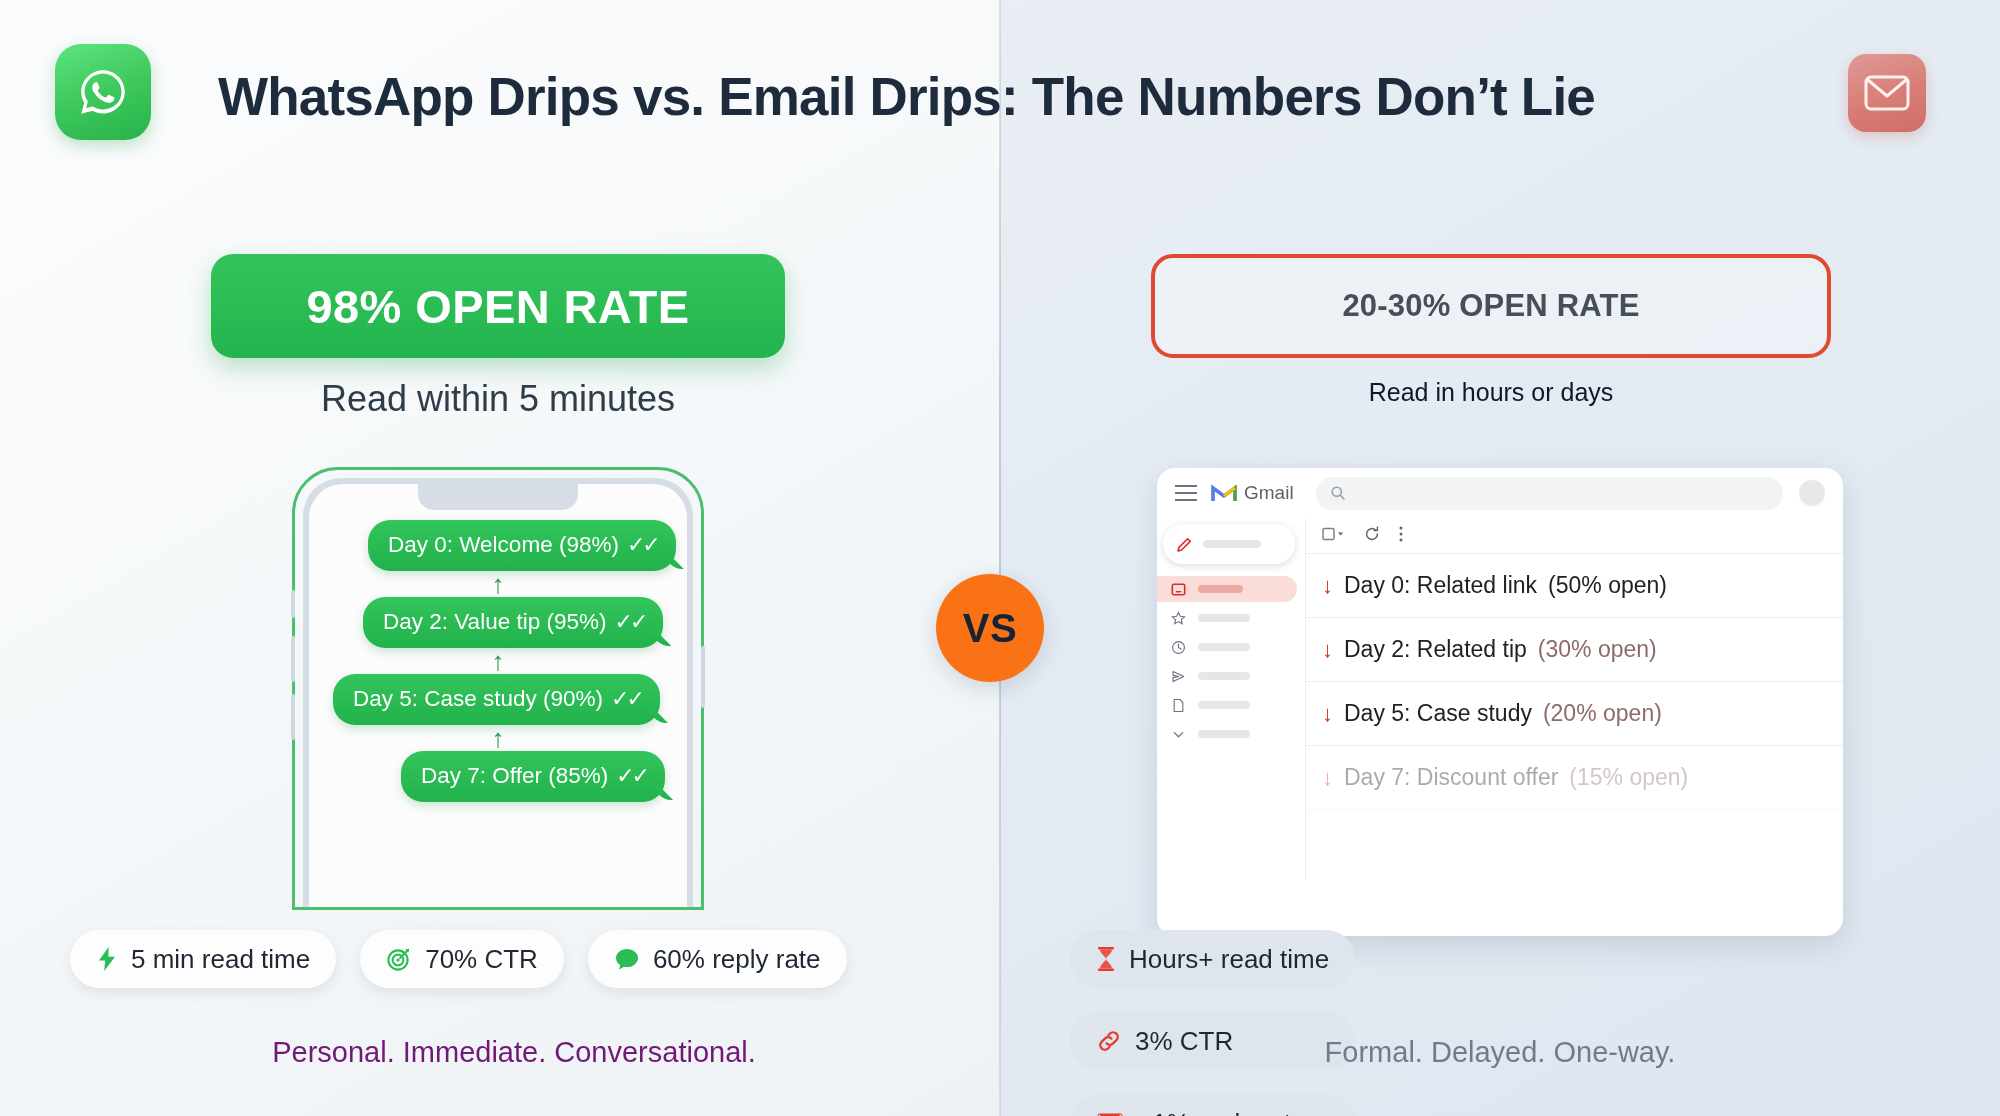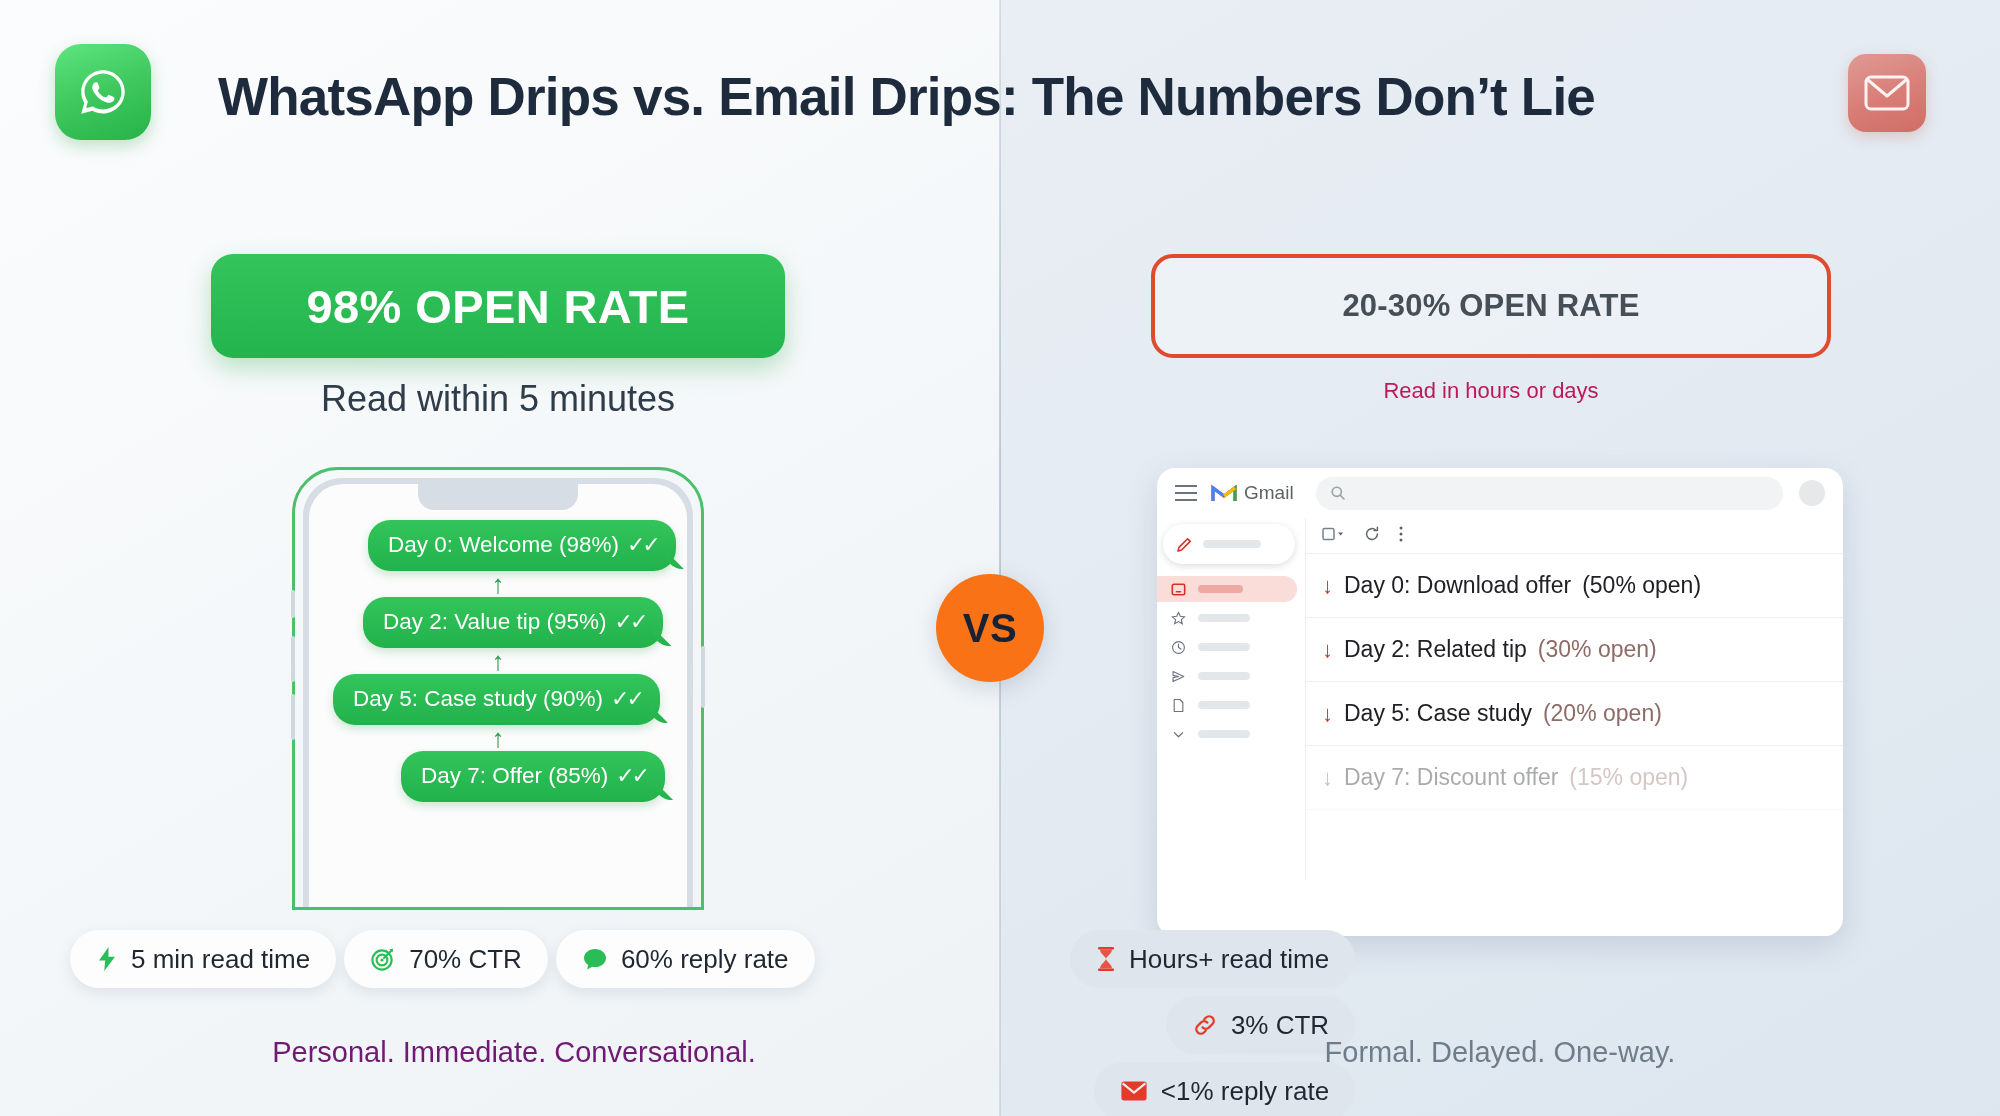--- a/index.html
+++ b/index.html
@@ -70,21 +70,21 @@
   }
   .badge-red span {
     color: #464f58; font-size: 31px; font-weight: 700; letter-spacing: .2px;
   }
   .sub-left {
     position: absolute; left: 211px; top: 378px; width: 574px;
     text-align: center; font-size: 36px; color: #2f3c4a;
   }
   .sub-right {
     position: absolute; left: 1151px; top: 378px; width: 680px;
-    text-align: center; font-size: 22px; color: #be185d;
+    text-align: center; font-size: 25px; color: #0f172a;
   }
 
   
   .phone {
     position: absolute; left: 292px; top: 467px;
     width: 412px; height: 443px;
     border: 3px solid #4bbf6b; border-radius: 46px 46px 0 0;
     background: transparent;
   }
   .phone-inner {
@@ -178,21 +178,21 @@
   
   .vs {
     position: absolute; left: 936px; top: 574px; width: 108px; height: 108px;
     border-radius: 50%; background: #f97316;
     box-shadow: 0 6px 22px rgba(80,100,125,.22);
     display: flex; align-items: center; justify-content: center;
     font-size: 40px; font-weight: 700; color: #172335; letter-spacing: .5px;
   }
 
   
-  .pills { position: absolute; display: flex; gap: 8px; top: 930px; align-items: flex-end; }
+  .pills { position: absolute; display: flex; gap: 24px; top: 930px; }
   .pills.left { left: 70px; }
   .pills.right { left: 1070px; flex-direction: column; }
   .pill {
     height: 58px; border-radius: 29px; display: flex; align-items: center;
     padding: 0 26px; gap: 13px; font-size: 26px; color: #1f2733; white-space: nowrap;
   }
   .pill.white { background: #fdfdfd; box-shadow: 0 5px 14px rgba(90,110,135,.14); }
   .pill.grey { background: #dfe5ec; }
 
   
@@ -373,21 +373,21 @@
             <svg width="6" height="18" viewBox="0 0 6 18" aria-hidden="true">
               <circle cx="3" cy="3" r="1.5" fill="#5f6368"></circle>
               <circle cx="3" cy="9" r="1.5" fill="#5f6368"></circle>
               <circle cx="3" cy="15" r="1.5" fill="#5f6368"></circle>
             </svg>
           </span>
         </div>
 
         <div class="gm-row r1">
           <span class="dn">↓</span>
-          <span class="subj">Day 0: Download offer</span>
+          <span class="subj">Day 0: Related link</span>
           <span class="pct">(50% open)</span>
         </div>
         <div class="gm-row">
           <span class="dn">↓</span>
           <span class="subj">Day 2: Related tip</span>
           <span class="pct">(30% open)</span>
         </div>
         <div class="gm-row">
           <span class="dn">↓</span>
           <span class="subj">Day 5: Case study</span>

